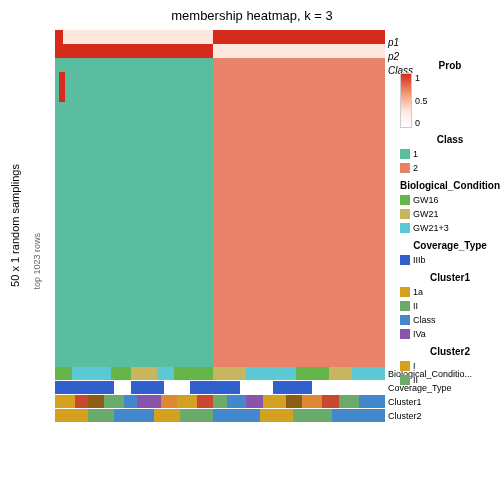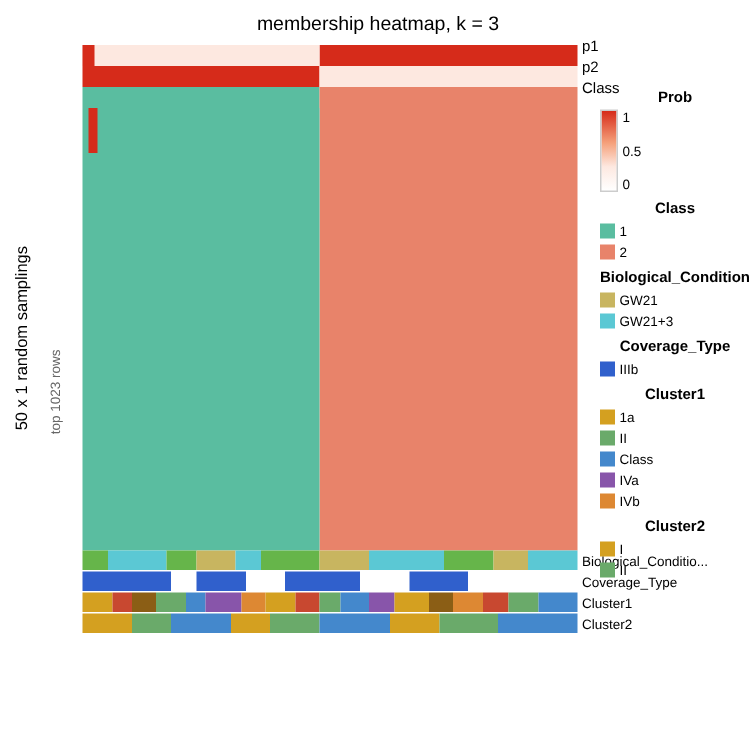--- a/index.html
+++ b/index.html
@@ -129,22 +129,23 @@
     .side-label-text {
       writing-mode: vertical-rl;
       transform: rotate(180deg);
       font-size: 9px;
       white-space: nowrap;
       color: #666;
     }
     
     .row-labels {
       position: absolute;
-      top: 25px;
+      top: 36px;
       left: 388px;
+      font-style: italic;
     }
     .row-label {
       height: 14px;
       line-height: 14px;
       font-size: 10px;
     }
     
     .legend-area {
       position: absolute;
       top: 60px;
@@ -351,20 +352,24 @@
       </div>
       <div class="legend-item">
         <div class="legend-swatch" style="background:#e8836a;"></div>
         <span class="legend-label">2</span>
       </div>
     </div>
 
     <div class="legend-section">
       <div class="legend-title">Biological_Condition</div>
       <div class="legend-item">
+        <div class="legend-swatch" style="background:#66b54a;"></div>
+        <span class="legend-label">GW16</span>
+      </div>
+      <div class="legend-item">
         <div class="legend-swatch" style="background:#c8b560;"></div>
         <span class="legend-label">GW21</span>
       </div>
       <div class="legend-item">
         <div class="legend-swatch" style="background:#5bc8d4;"></div>
         <span class="legend-label">GW21+3</span>
       </div>
     </div>
 
     <div class="legend-section">
@@ -386,24 +391,20 @@
         <span class="legend-label">II</span>
       </div>
       <div class="legend-item">
         <div class="legend-swatch" style="background:#4488cc;"></div>
         <span class="legend-label">Class</span>
       </div>
       <div class="legend-item">
         <div class="legend-swatch" style="background:#8855aa;"></div>
         <span class="legend-label">IVa</span>
       </div>
-      <div class="legend-item">
-        <div class="legend-swatch" style="background:#dd8833;"></div>
-        <span class="legend-label">IVb</span>
-      </div>
     </div>
 
     <div class="legend-section">
       <div class="legend-title">Cluster2</div>
       <div class="legend-item">
         <div class="legend-swatch" style="background:#d4a020;"></div>
         <span class="legend-label">I</span>
       </div>
       <div class="legend-item">
         <div class="legend-swatch" style="background:#6aaa6a;"></div>

